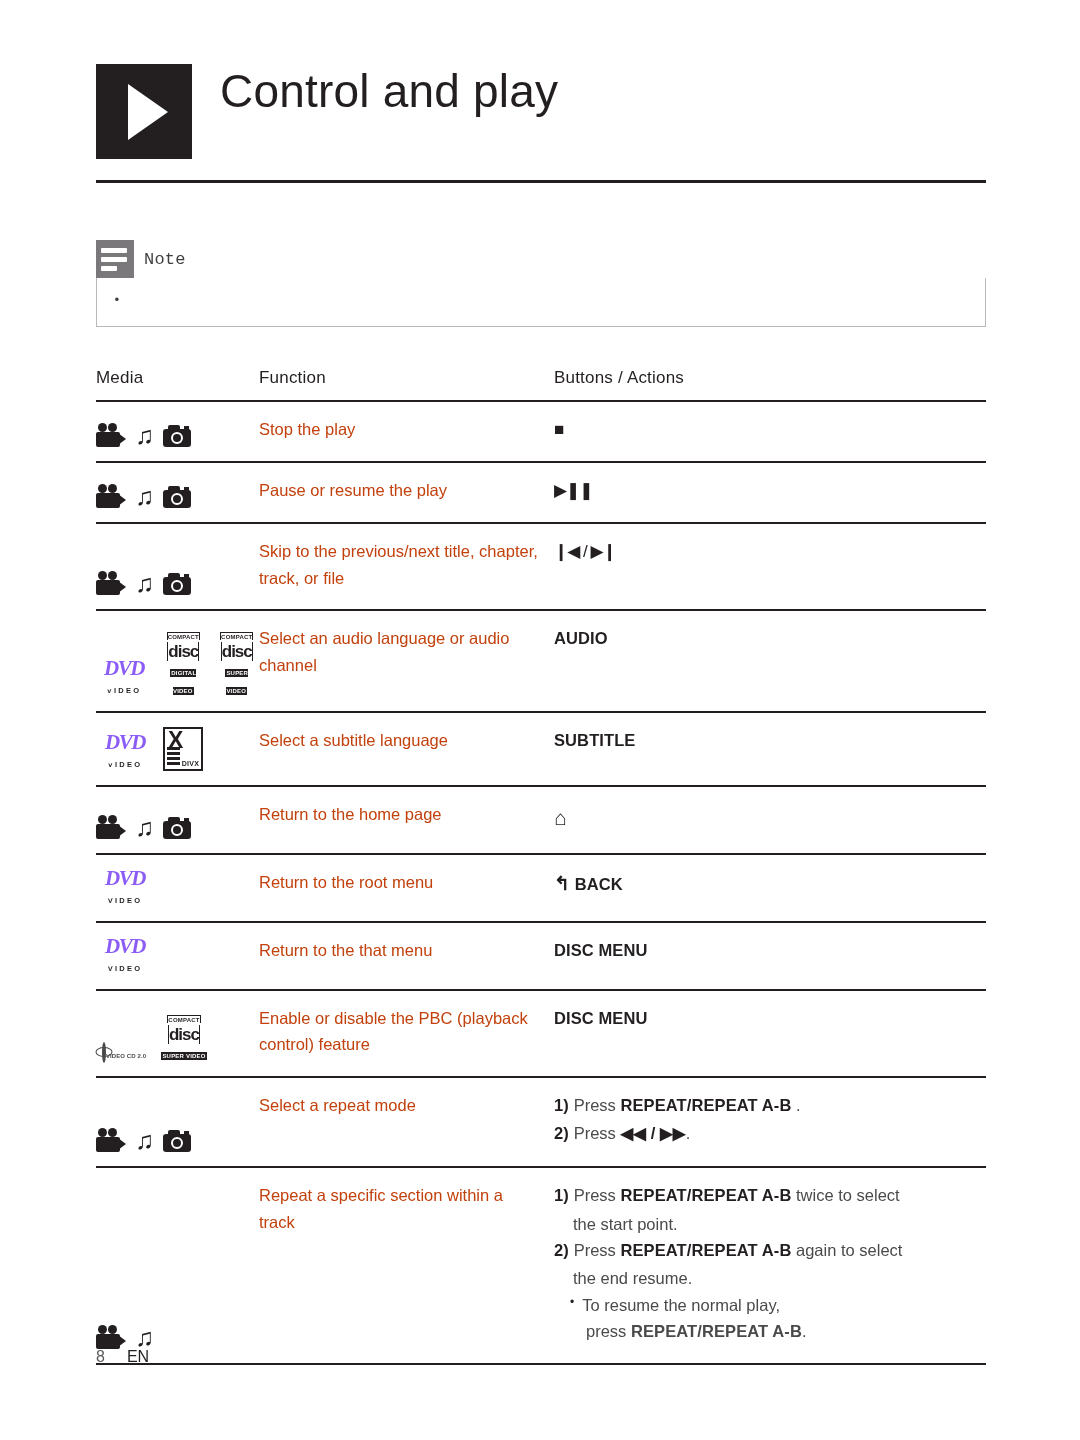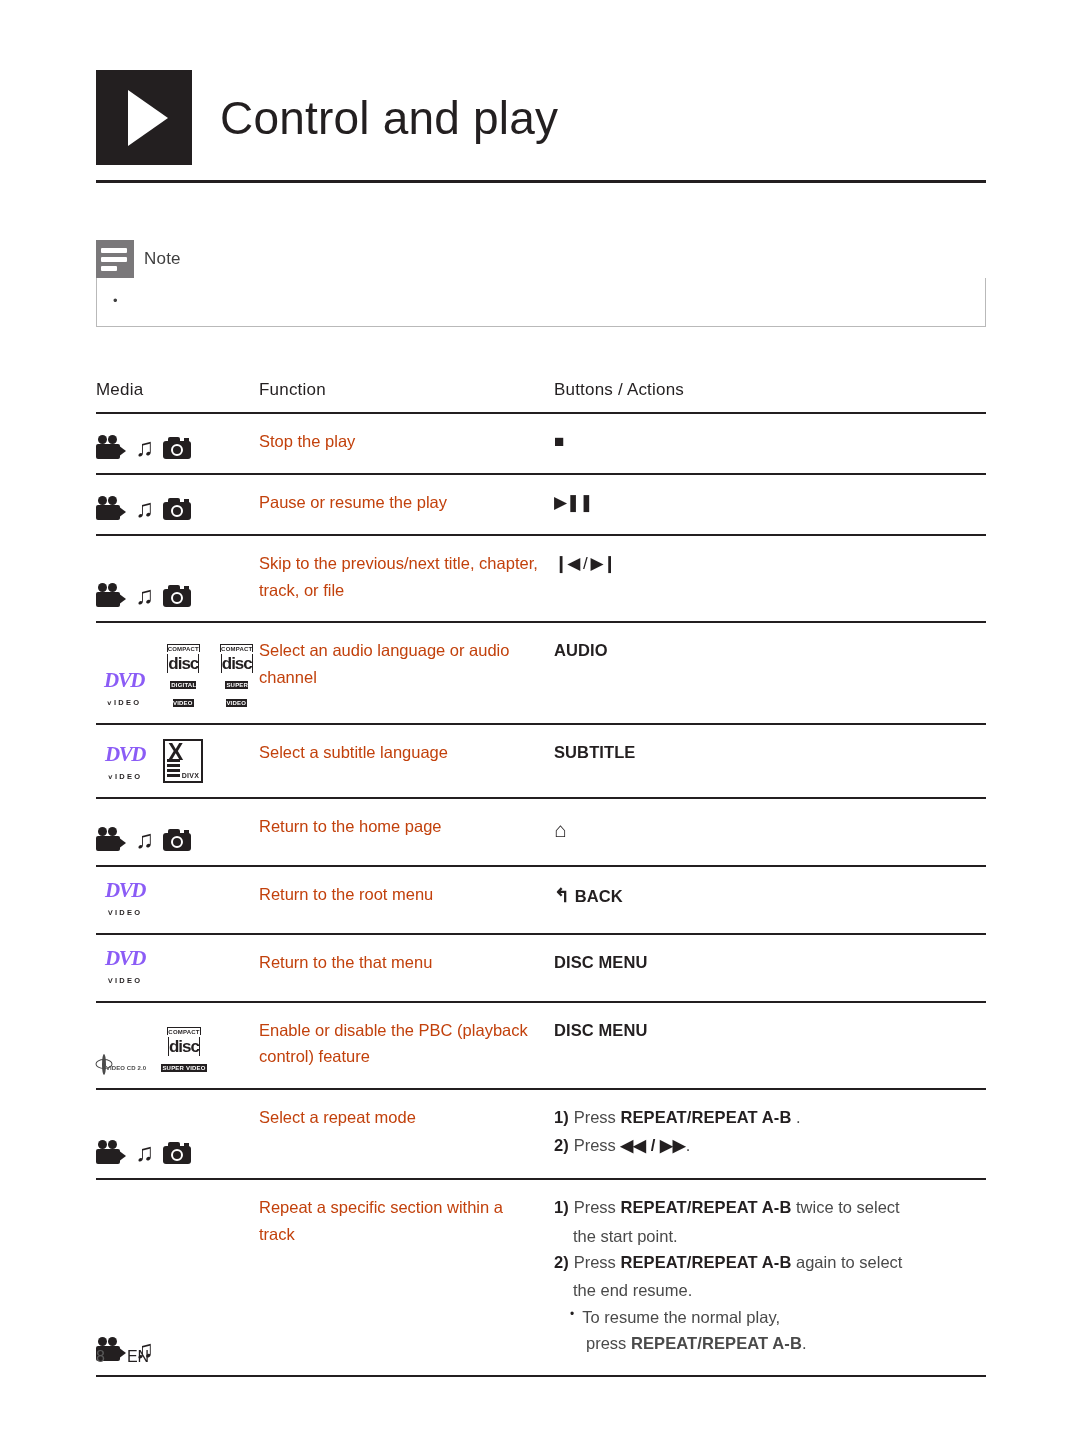--- a/index.html
+++ b/index.html
@@ -7,23 +7,23 @@
     width: 1080px; height: 1440px;
     background: #ffffff;
     font-family: "Liberation Sans", sans-serif;
     color: #231f20;
     overflow: hidden;
   }
   .page { position: relative; width: 1080px; height: 1440px; }
 
   
   .chapter-header {
-    position: absolute; left: 96px; top: 70px;
+    position: absolute; left: 96px; top: 64px;
     width: 890px; height: 95px;
-    display: flex; align-items: center;
+    display: flex; align-items: flex-start;
   }
   .chapter-badge {
     width: 96px; height: 95px;
     background: #231f20;
     display: flex; align-items: center; justify-content: center;
     flex: none;
   }
   .play-tri {
     width: 0; height: 0;
     border-left: 40px solid #ffffff;
@@ -39,21 +39,21 @@
     font-weight: 400;
     letter-spacing: 0.2px;
     color: #231f20;
   }
   .header-rule {
     position: absolute; left: 96px; top: 180px;
     width: 890px; height: 3px; background: #231f20;
   }
 
   
-  .note-wrap { position: absolute; left: 96px; top: 240px; width: 890px; }
+  .note-wrap { position: absolute; left: 96px; top: 240px; width: 890px; font-family: Liberation Mono, monospace; }
   .note-tab { display: flex; align-items: center; height: 38px; }
   .note-icon {
     width: 38px; height: 38px; background: #7a787a;
     display: flex; flex-direction: column; justify-content: center;
     align-items: flex-start; padding: 6px 5px; gap: 4px; flex: none;
   }
   .note-icon i { display: block; background: #ffffff; height: 5px; border-radius: 1px; }
   .note-icon i:nth-child(1) { width: 26px; }
   .note-icon i:nth-child(2) { width: 26px; }
   .note-icon i:nth-child(3) { width: 16px; }
@@ -67,21 +67,21 @@
   }
   .note-line {
     font-size: 15.5px; color: #3f3f3f; line-height: 1.25;
     display: flex; gap: 8px; align-items: flex-start;
   }
   .note-bullet { font-size: 13px; line-height: 1.35; }
   .note-x { font-weight: 700; color: #231f20; }
 
   
   .tbl { position: absolute; left: 96px; top: 368px; width: 890px; }
-  .tbl table { width: 890px; border-collapse: collapse; table-layout: fixed; margin-top: 12px; }
+  .tbl table { width: 890px; border-collapse: collapse; table-layout: fixed; }
   col.c-media { width: 163px; }
   col.c-func  { width: 295px; }
   col.c-btn   { width: 432px; }
 
   thead th {
     text-align: left; font-weight: 400; font-size: 17px;
     color: #231f20; padding: 0 0 12px 0; vertical-align: bottom;
     letter-spacing: .2px;
   }
   thead tr { border-bottom: 2.5px solid #231f20; }

